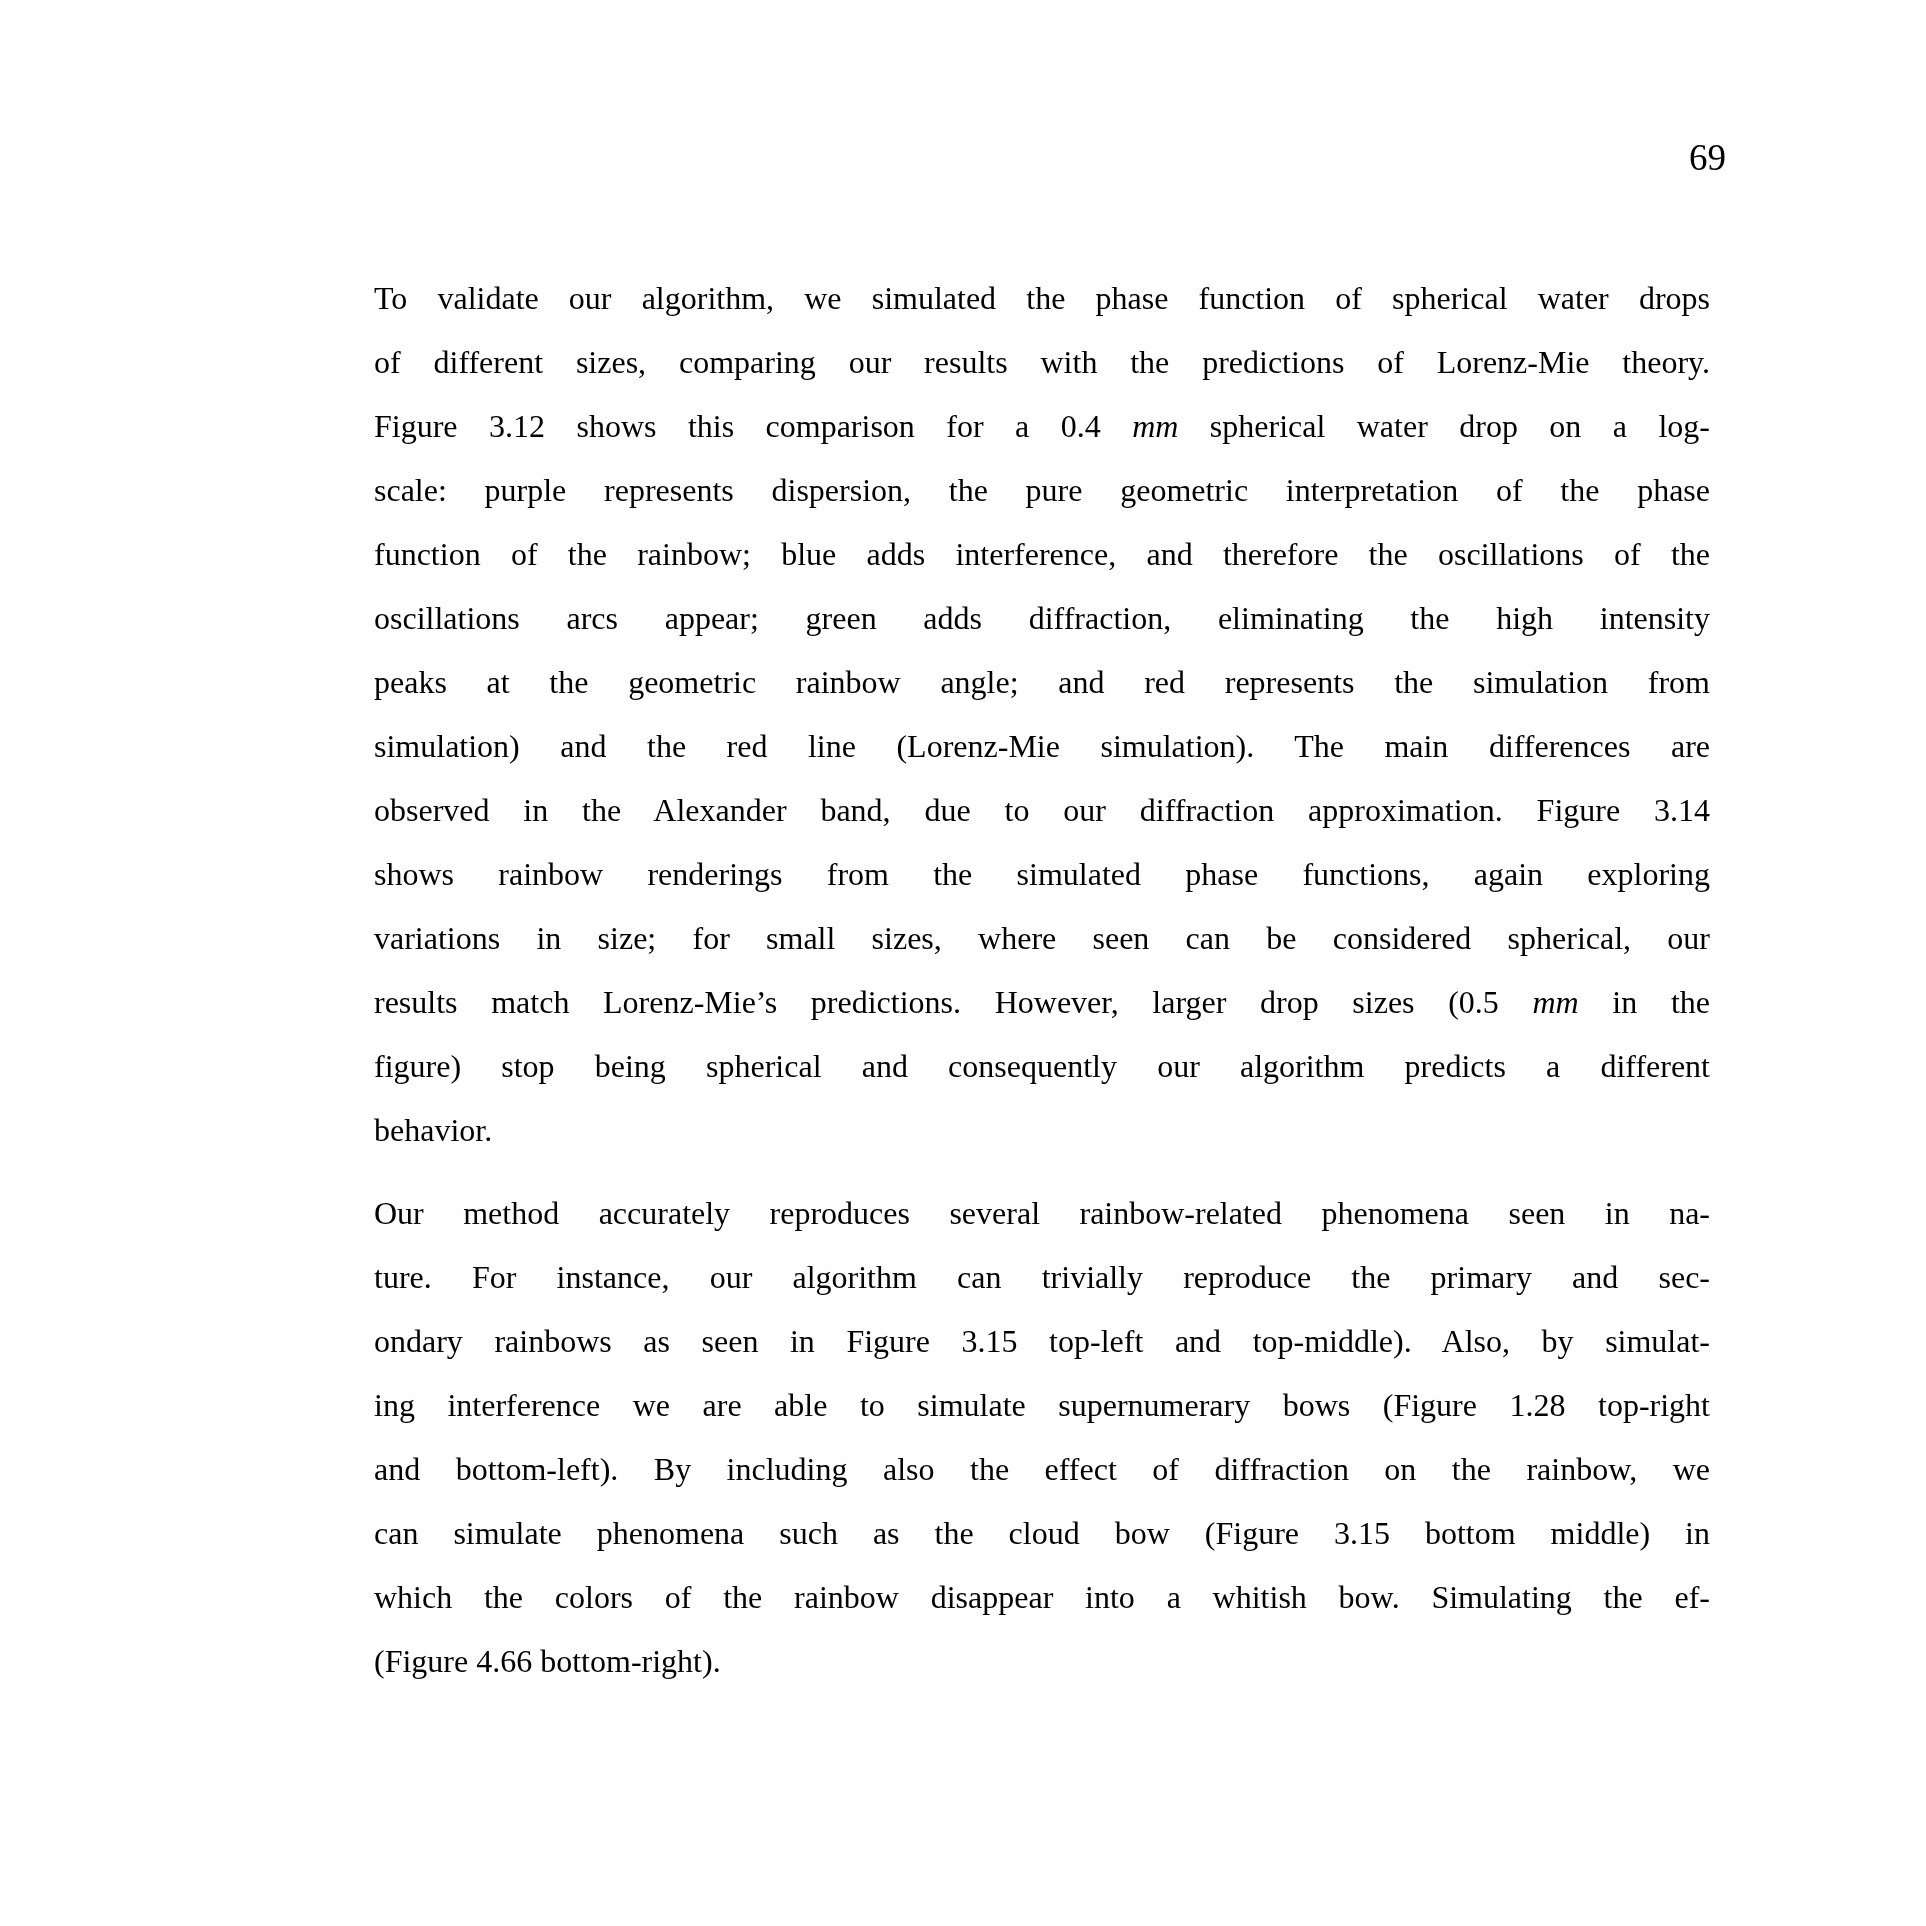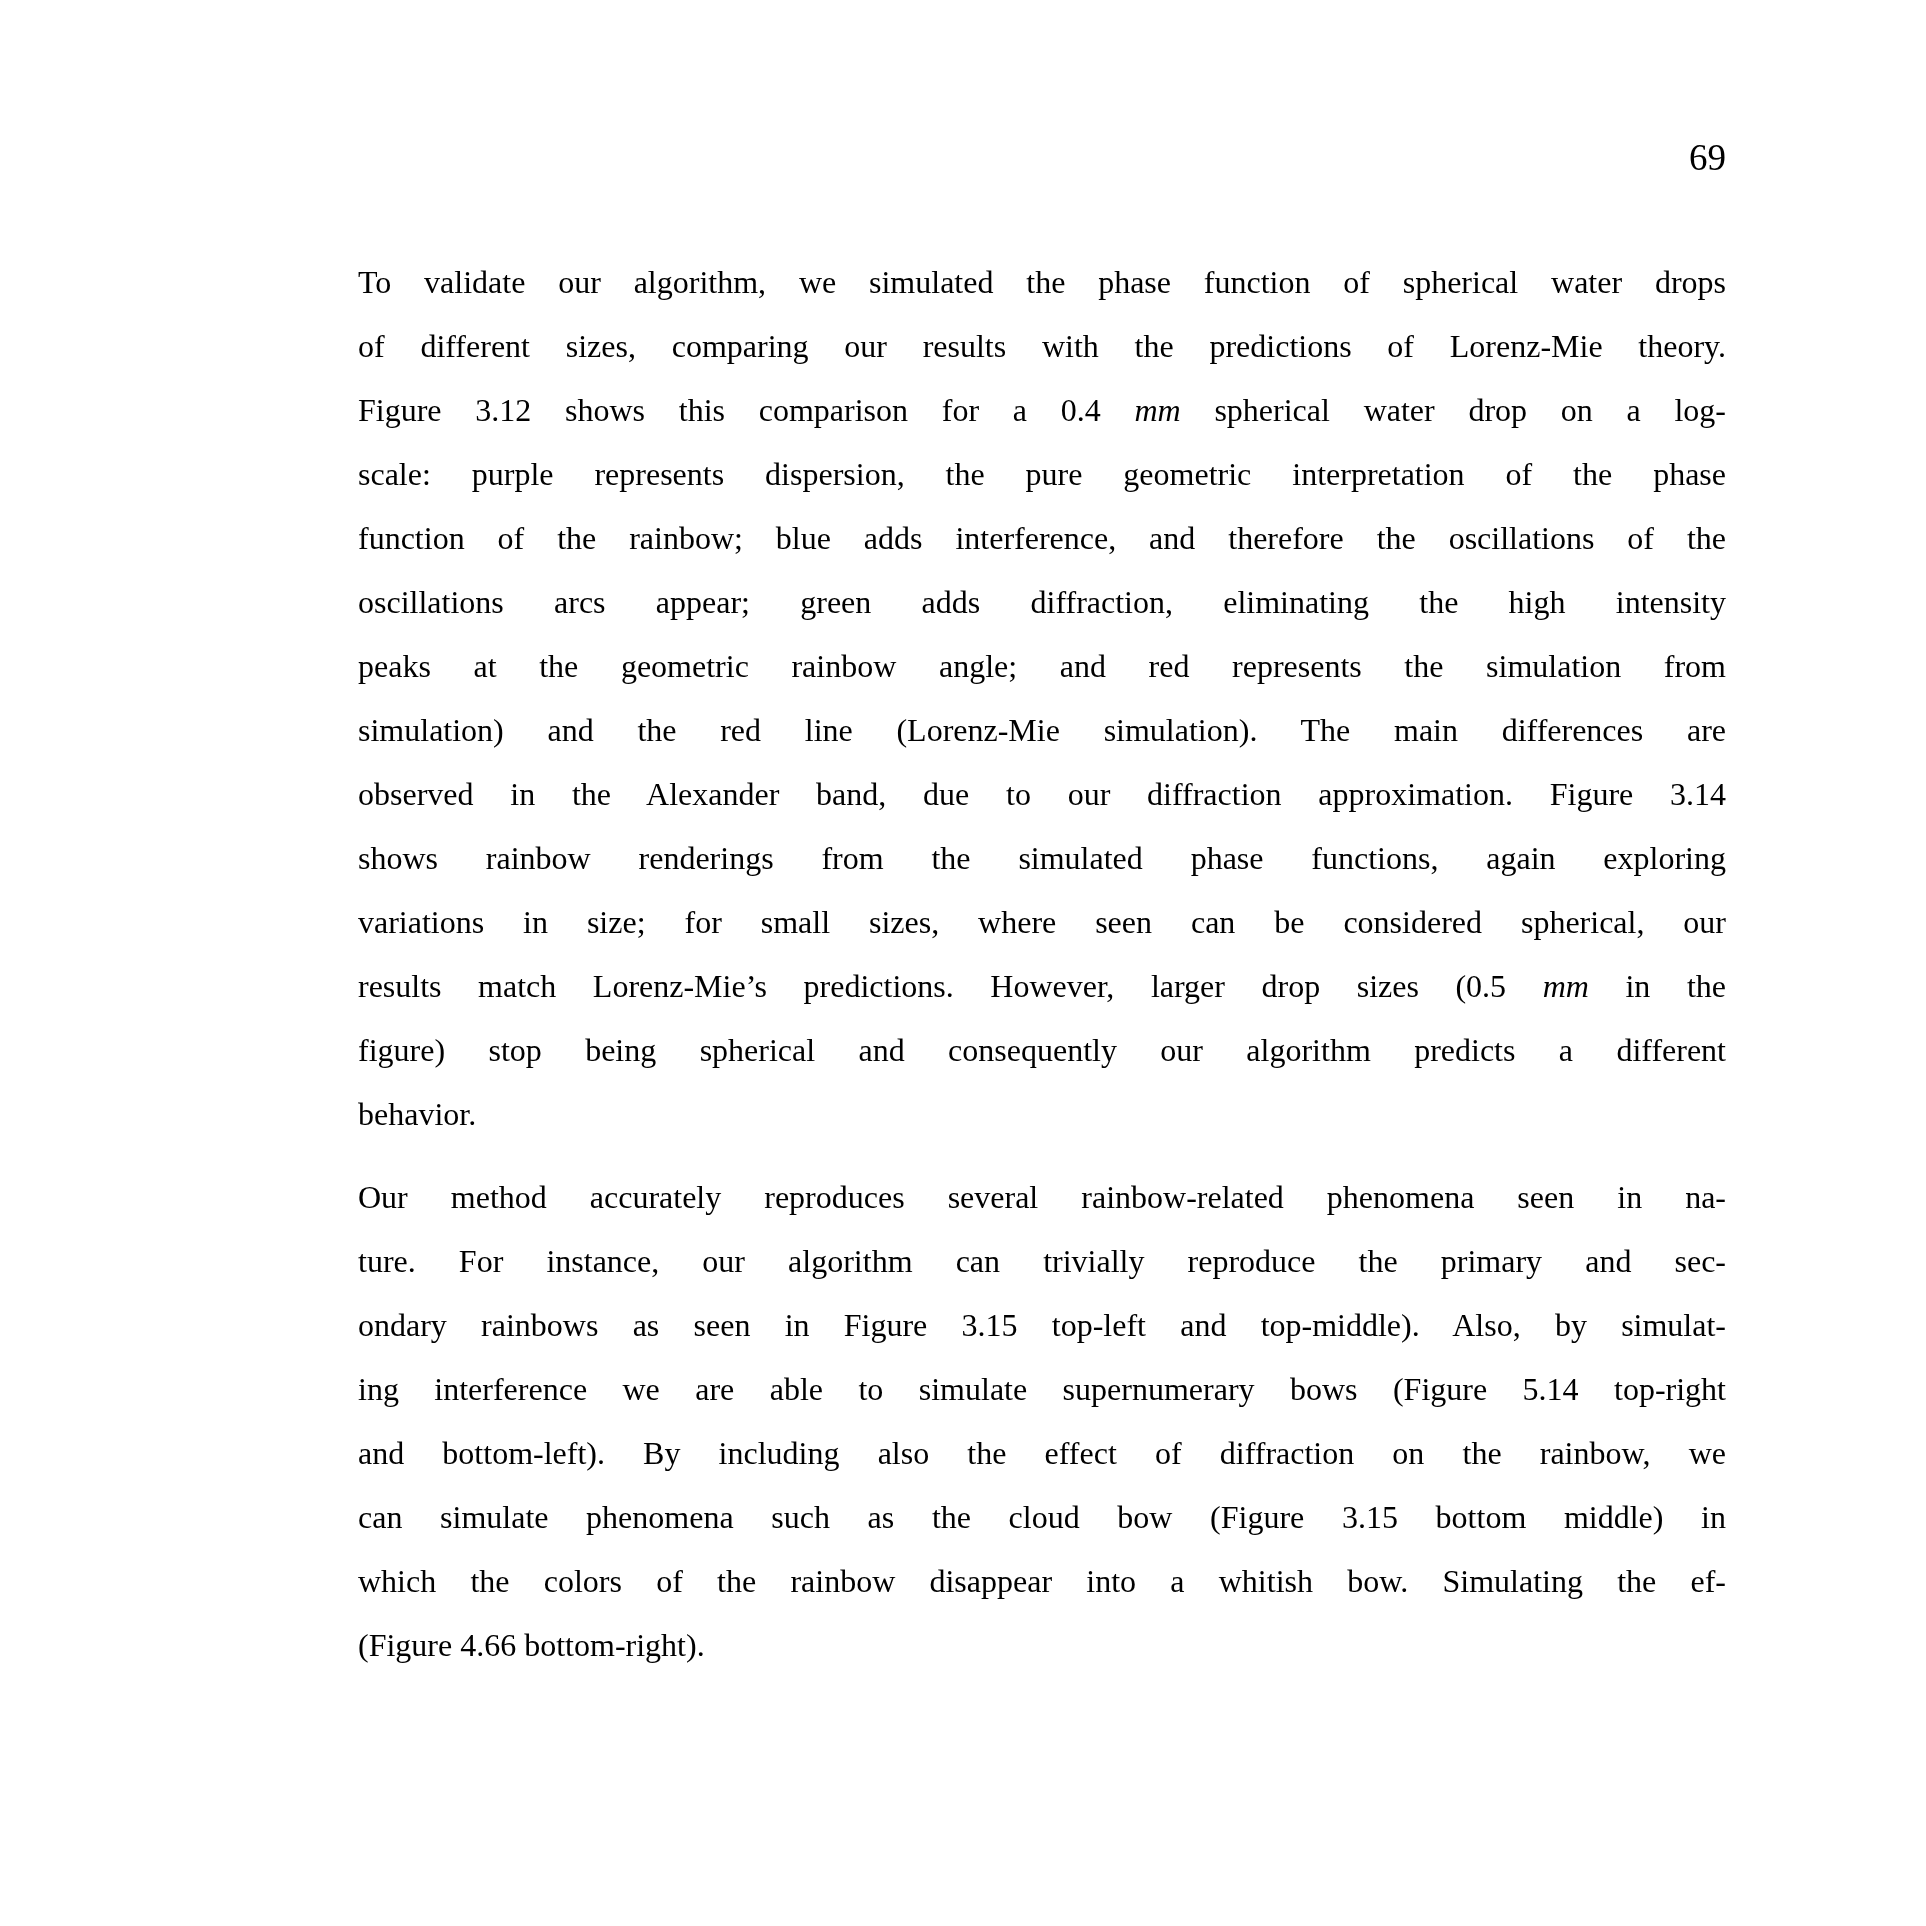--- a/index.html
+++ b/index.html
@@ -23,21 +23,21 @@
     font-size: 37px;
     line-height: 42px;
     text-align: left;
   }
   .text-block {
     position: absolute;
     left: 358px;
     top: 250px;
     width: 1368px;
   }
-  .paragraph { margin: 0; padding: 0; }
+  .paragraph { margin: 16px; padding: 0; }
   .paragraph + .paragraph { margin-top: 19px; }
   .line {
     font-size: 32px;
     line-height: 64px;
     height: 64px;
     white-space: normal;
     text-align: justify;
     text-align-last: justify;
   }
   .line.last {
@@ -68,21 +68,21 @@
       <div class="line">variations in size; for small sizes, where seen can be considered spherical, our</div>
       <div class="line">results match Lorenz-Mie’s predictions. However, larger drop sizes (0.5 <i>mm</i> in the</div>
       <div class="line">figure) stop being spherical and consequently our algorithm predicts a different</div>
       <div class="line last">behavior.</div>
     </section>
 
     <section class="paragraph">
       <div class="line">Our method accurately reproduces several rainbow-related phenomena seen in na-</div>
       <div class="line">ture. For instance, our algorithm can trivially reproduce the primary and sec-</div>
       <div class="line">ondary rainbows as seen in Figure 3.15 top-left and top-middle). Also, by simulat-</div>
-      <div class="line">ing interference we are able to simulate supernumerary bows (Figure 5.14 top-right</div>
+      <div class="line">ing interference we are able to simulate supernumerary bows (Figure 1.28 top-right</div>
       <div class="line">and bottom-left). By including also the effect of diffraction on the rainbow, we</div>
       <div class="line">can simulate phenomena such as the cloud bow (Figure 3.15 bottom middle) in</div>
       <div class="line">which the colors of the rainbow disappear into a whitish bow. Simulating the ef-</div>
       <div class="line last">(Figure 4.66 bottom-right).</div>
     </section>
 
   </main>
 </div>
 
 

